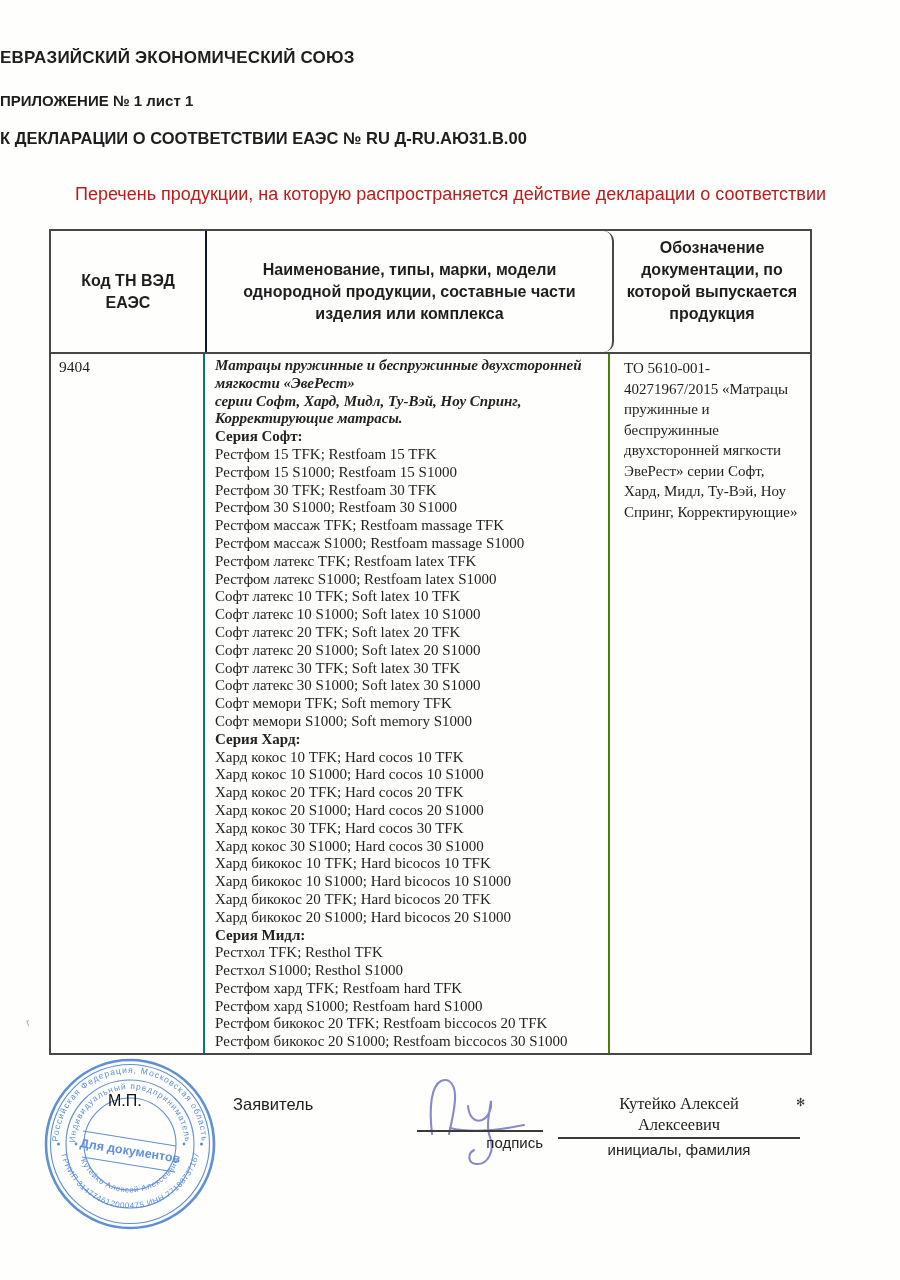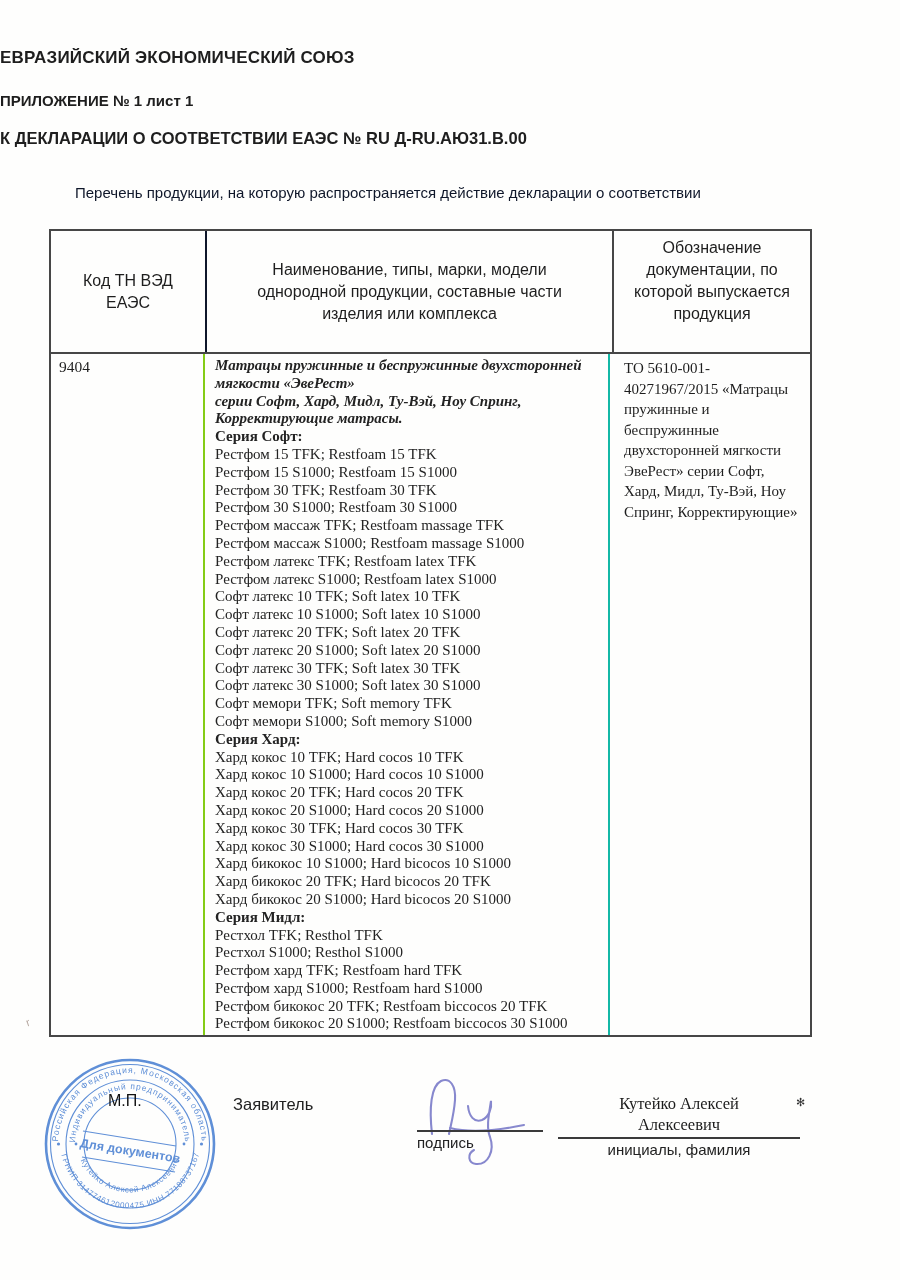--- a/index.html
+++ b/index.html
@@ -7,46 +7,46 @@
     position:relative;
     width:900px;height:1280px;
     background:#fefefd;
     font-family:"Liberation Sans",sans-serif;
     color:#1e1e1e;
     overflow:hidden;
   }
   .h-union{position:absolute;top:48px;width:870px;font-size:17px;font-weight:bold;letter-spacing:.2px;}
   .h-appendix{position:absolute;top:92px;width:870px;font-size:15px;font-weight:bold;}
   .h-decl{position:absolute;top:129px;width:870px;font-size:16.5px;font-weight:bold;}
-  .intro{position:absolute;left:75px;top:184px;font-size:15px;color:#0f172a;}
+  .intro{position:absolute;left:75px;top:184px;font-size:18px;color:#b91c1c;}
   
   .tbl{
     position:absolute;left:49px;top:229px;width:759px;
     border:2px solid #474747;
   }
   .thead{display:flex;border-bottom:2px solid #474747;height:121px;}
-  .th{font-weight:normal;font-size:16px;line-height:22px;text-align:center;display:flex;align-items:center;justify-content:center;}
+  .th{font-weight:bold;font-size:16px;line-height:22px;text-align:center;display:flex;align-items:center;justify-content:center;}
   .th1{width:154px;border-right:2px solid #0f172a;}
   .th1 span{display:block;width:112px;}
-  .th2{width:405px;border-right:2px solid #474747;}
+  .th2{width:405px;border-right:2px solid #474747;border-radius:10px;}
   .th2 span{display:block;width:352px;}
   .th3{flex:1;align-items:flex-start;padding-top:6px;}
   .th3 span{display:block;width:172px;}
   .tbody{display:flex;}
-  .td1{width:154px;border-right:2px solid #84cc16;font-family:"Liberation Serif",serif;font-size:15.5px;padding:4px 0 0 8px;box-sizing:border-box;}
-  .td2{width:405px;border-right:2px solid #14b8a6;padding:3px 0 2px 10px;box-sizing:border-box;}
+  .td1{width:154px;border-right:2px solid #0f766e;font-family:"Liberation Serif",serif;font-size:15.5px;padding:4px 0 0 8px;box-sizing:border-box;}
+  .td2{width:405px;border-right:2px solid #4d7c0f;padding:3px 0 2px 10px;box-sizing:border-box;}
   .td3{flex:1;font-family:"Liberation Serif",serif;font-size:15px;line-height:20.5px;padding:4px 6px 0 14px;box-sizing:border-box;}
   .pl{font-family:"Liberation Serif",serif;font-size:15px;line-height:17.8px;white-space:nowrap;color:#232323;}
   .pl.bi{font-weight:bold;font-style:italic;}
   .pl.b{font-weight:bold;}
   
   .mp{position:absolute;left:108px;top:1092px;font-size:16px;color:#111;}
   .applicant{position:absolute;left:233px;top:1095px;font-size:16.5px;color:#222;}
   .sig-line{position:absolute;left:417px;top:1098px;width:126px;border-bottom:2px solid #3a3a3a;height:32px;text-align:center;}
-  .sig-caption{position:absolute;left:417px;top:1134px;width:126px;text-align:left;font-size:15px;color:#222;}
+  .sig-caption{position:absolute;left:417px;top:1134px;width:126px;text-align:right;font-size:15px;color:#222;}
   .name-block{position:absolute;left:558px;top:1093px;width:242px;border-bottom:2px solid #3a3a3a;height:44px;
     font-family:"Liberation Serif",serif;font-size:16.5px;line-height:21px;text-align:center;color:#1c1c1c;}
   .name-inner{display:inline-block;max-width:175px;}
   .name-caption{position:absolute;left:558px;top:1141px;width:242px;text-align:center;font-size:15px;color:#222;}
   .sig-svg{position:absolute;left:408px;top:1070px;pointer-events:none;}
   .stamp{position:absolute;left:42px;top:1056px;opacity:.88;}
   .noise-dot{position:absolute;left:796px;top:1096px;font-size:11px;color:#333;}
   .noise-a{position:absolute;left:26px;top:1016px;color:#b7a9a2;font-size:11px;transform:rotate(-20deg);}
 </style>
 </head>
@@ -95,20 +95,21 @@
           <div class="pl">Софт латекс 30 S1000; Soft latex 30 S1000</div>
           <div class="pl">Софт мемори TFK; Soft memory TFK</div>
           <div class="pl">Софт мемори S1000; Soft memory S1000</div>
           <div class="pl b">Серия Хард:</div>
           <div class="pl">Хард кокос 10 TFK; Hard cocos 10 TFK</div>
           <div class="pl">Хард кокос 10 S1000; Hard cocos 10 S1000</div>
           <div class="pl">Хард кокос 20 TFK; Hard cocos 20 TFK</div>
           <div class="pl">Хард кокос 20 S1000; Hard cocos 20 S1000</div>
           <div class="pl">Хард кокос 30 TFK; Hard cocos 30 TFK</div>
           <div class="pl">Хард кокос 30 S1000; Hard cocos 30 S1000</div>
+          <div class="pl">Хард бикокос 10 TFK; Hard bicocos 10 TFK</div>
           <div class="pl">Хард бикокос 10 S1000; Hard bicocos 10 S1000</div>
           <div class="pl">Хард бикокос 20 TFK; Hard bicocos 20 TFK</div>
           <div class="pl">Хард бикокос 20 S1000; Hard bicocos 20 S1000</div>
           <div class="pl b">Серия Мидл:</div>
           <div class="pl">Рестхол TFK; Resthol TFK</div>
           <div class="pl">Рестхол S1000; Resthol S1000</div>
           <div class="pl">Рестфом хард TFK; Restfoam hard TFK</div>
           <div class="pl">Рестфом хард S1000; Restfoam hard S1000</div>
           <div class="pl">Рестфом бикокос 20 TFK; Restfoam biccocos 20 TFK</div>
           <div class="pl">Рестфом бикокос 20 S1000; Restfoam biccocos 30 S1000</div>

